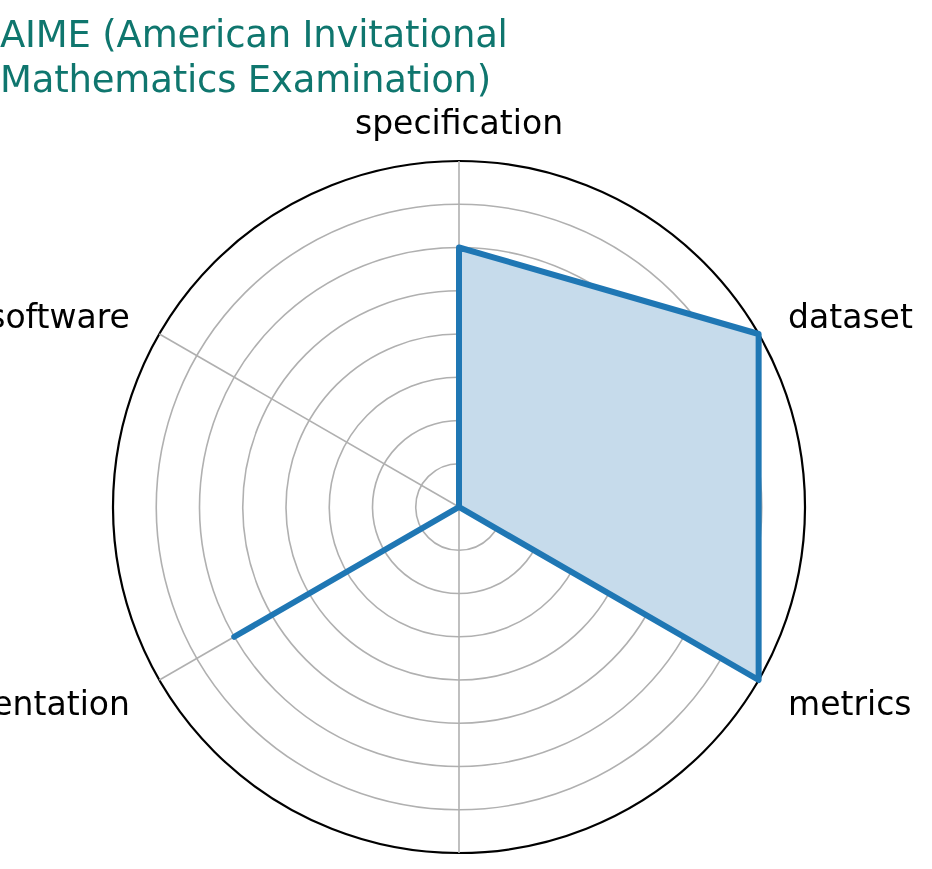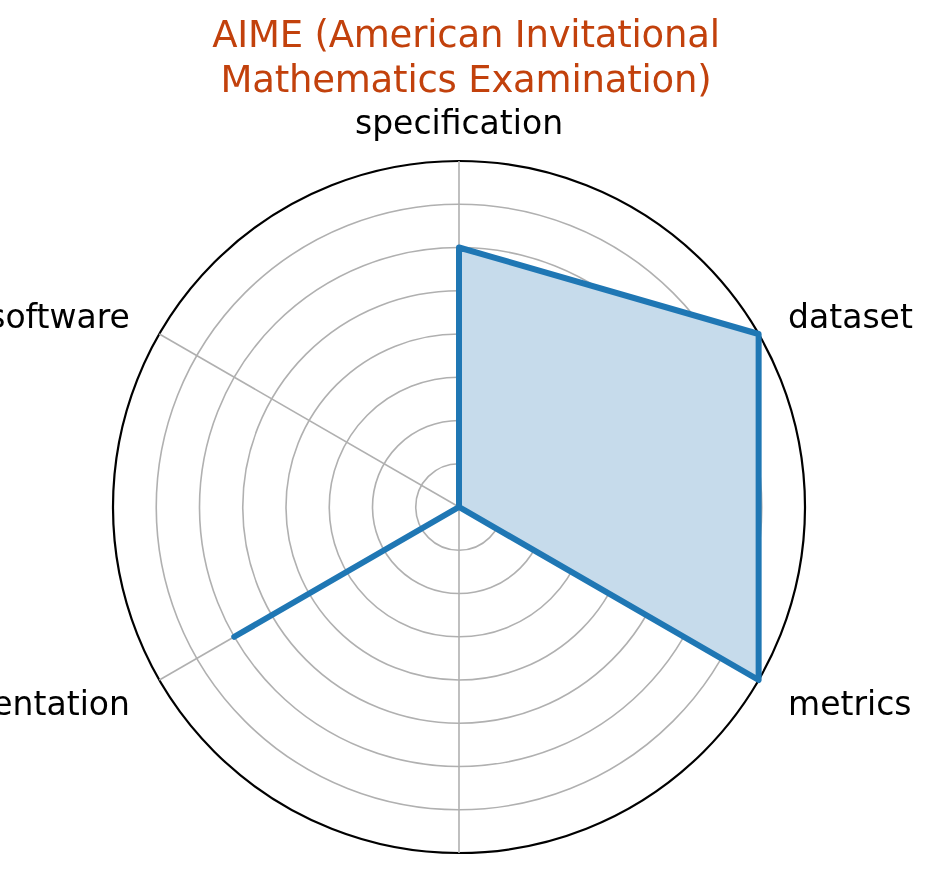--- a/index.html
+++ b/index.html
@@ -17,24 +17,23 @@
     position: relative;
     width: 932px;
     height: 869px;
     background: #ffffff;
   }
   #chart-title {
     position: absolute;
     left: 0;
     top: 12px;
     width: 932px;
-    text-align: center;
     font-size: 37px;
     line-height: 1.22;
-    color: #c2410c;
+    color: #0f766e;
     font-family: "DejaVu Sans", sans-serif;
     font-weight: 400;
     white-space: pre-line;
     letter-spacing: -0.2px;
   }
   #radar-svg {
     position: absolute;
     left: 0;
     top: 0;
     width: 932px;

